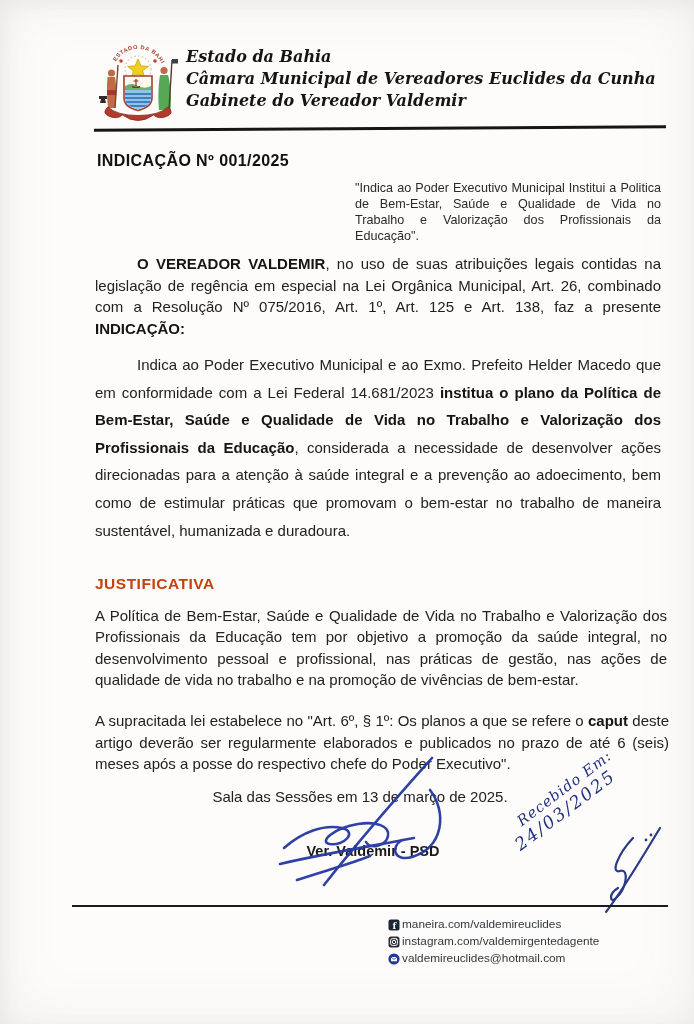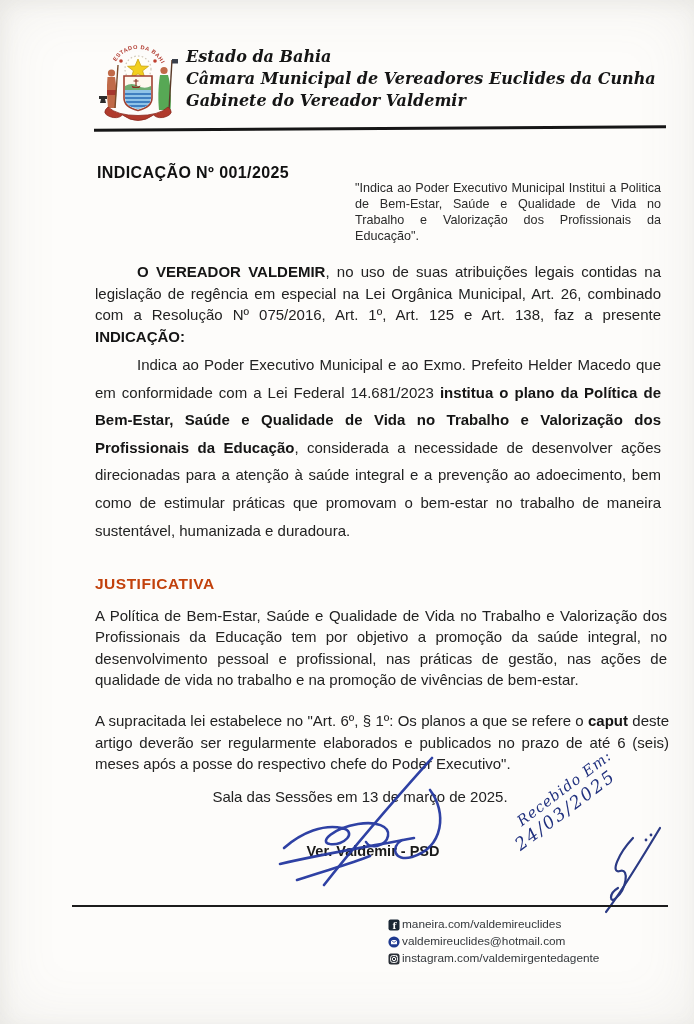--- a/index.html
+++ b/index.html
@@ -15,28 +15,28 @@
     background:#fdfcfa;
     box-shadow:inset 0 0 60px rgba(120,115,105,0.10), inset 4px 4px 18px rgba(120,115,105,0.08);
   }
   
   .crest{position:absolute;left:94px;top:38px;width:88px;height:90px;}
   .header-text{position:absolute;left:186px;top:46px;width:480px;
     font-family:"DejaVu Serif", serif;font-weight:bold;font-style:italic;
     font-size:16px;line-height:22px;color:#151515;}
   .header-rule{position:absolute;left:94px;top:127px;width:572px;height:2.6px;
     background:#161616;transform:rotate(-0.35deg);}
-  .doc-title{position:absolute;left:97px;top:164px;font-size:16px;font-weight:bold;
+  .doc-title{position:absolute;left:97px;top:152px;font-size:16px;font-weight:bold;
     letter-spacing:0.4px;color:#111;}
   
   .epigraph{position:absolute;left:355px;top:181px;width:306px;
     font-size:12.6px;line-height:15.9px;text-align:justify;color:#2a2a2a;}
   
   .p-body{position:absolute;left:95px;width:566px;font-size:15px;color:#222;text-align:justify;}
-  .p1{top:253px;line-height:21.6px;text-indent:42px;margin-top:8px;}
+  .p1{top:253px;line-height:21.6px;text-indent:42px;}
   .p2{top:351px;line-height:27.6px;text-indent:42px;}
   .b{font-weight:bold;color:#151515;}
   .just-heading{position:absolute;left:95px;top:575px;font-size:15.5px;font-weight:bold;
     letter-spacing:0.5px;color:#c2410c;}
   .jp1{top:605px;line-height:21.4px;width:572px;}
   .jp2{top:710px;line-height:21.5px;width:574px;}
   .date-line{position:absolute;left:150px;top:788px;width:420px;text-align:center;
     font-size:15px;color:#222;}
   
   .sig-name{position:absolute;left:278px;top:843px;width:190px;text-align:center;
@@ -171,33 +171,33 @@
         <svg viewBox="0 0 12 12" width="12" height="12">
             <rect x="0.5" y="0.5" width="11" height="11" rx="2" fill="#1b2735"></rect>
             <text x="6.4" y="9.6" font-size="9" font-weight="bold" fill="#fff" text-anchor="middle" font-family="DejaVu Serif, serif">f</text>
           </svg>
       </span>
       <span>maneira.com/valdemireuclides</span>
     </div>
     <div class="social-row">
       <span class="social-icon">
         <svg viewBox="0 0 12 12" width="12" height="12">
-            <circle cx="6" cy="6" r="5.6" fill="#1f3a8f"></circle>
-            <rect x="3" y="4" width="6" height="4.2" rx="0.5" fill="#fff"></rect>
-            <path d="M3,4.2 L6,6.4 L9,4.2" fill="none" stroke="#1f3a8f" stroke-width="0.8"></path>
-          </svg>
-      </span>
-      <span>valdemireuclides@hotmail.com</span>
-    </div>
-    <div class="social-row">
-      <span class="social-icon">
-        <svg viewBox="0 0 12 12" width="12" height="12">
             <rect x="0.5" y="0.5" width="11" height="11" rx="2.5" fill="#2a2f36"></rect>
             <rect x="2.6" y="2.6" width="6.8" height="6.8" rx="2" fill="none" stroke="#fff" stroke-width="1"></rect>
             <circle cx="6" cy="6" r="1.7" fill="none" stroke="#fff" stroke-width="1"></circle>
             <circle cx="8.7" cy="3.3" r="0.7" fill="#fff"></circle>
           </svg>
       </span>
       <span>instagram.com/valdemirgentedagente</span>
     </div>
+    <div class="social-row">
+      <span class="social-icon">
+        <svg viewBox="0 0 12 12" width="12" height="12">
+            <circle cx="6" cy="6" r="5.6" fill="#1f3a8f"></circle>
+            <rect x="3" y="4" width="6" height="4.2" rx="0.5" fill="#fff"></rect>
+            <path d="M3,4.2 L6,6.4 L9,4.2" fill="none" stroke="#1f3a8f" stroke-width="0.8"></path>
+          </svg>
+      </span>
+      <span>valdemireuclides@hotmail.com</span>
+    </div>
   </div>
 
 </div>
 
 </body></html>

